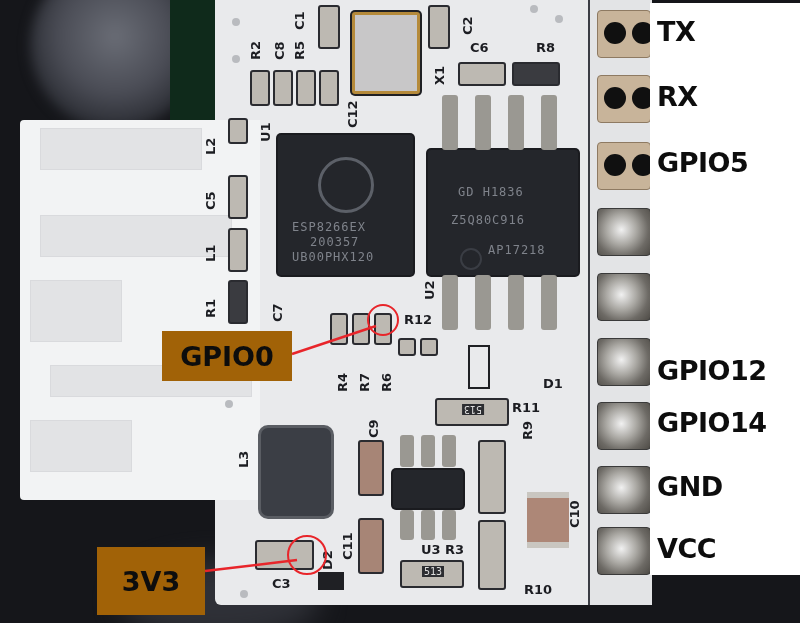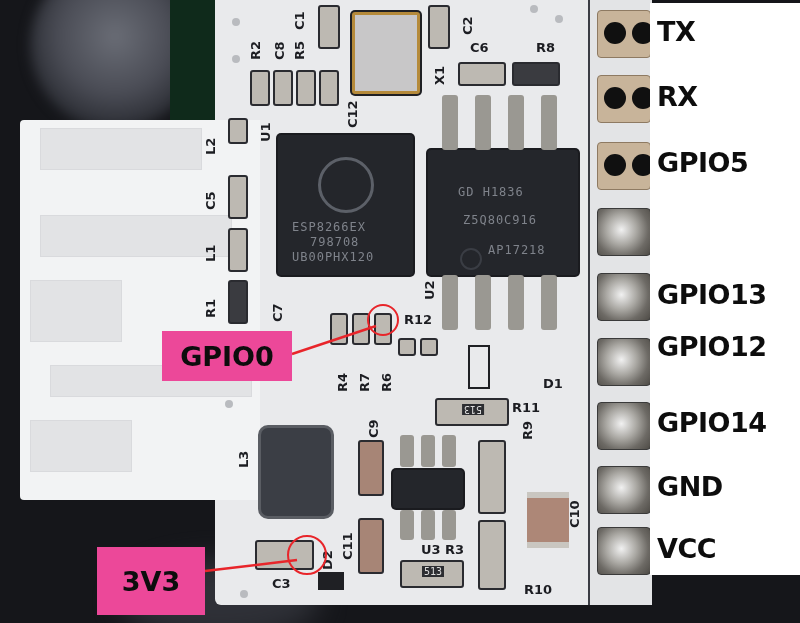--- a/index.html
+++ b/index.html
@@ -24,21 +24,21 @@
   .smd.brown{background:#a78576;}
   .silk{position:absolute;color:#1c1d22;font-size:13px;font-weight:bold;font-family:"DejaVu Sans",sans-serif;}
   .silk.rot{transform:rotate(-90deg);transform-origin:left top;}
   .via{position:absolute;width:8px;height:8px;border-radius:50%;background:#b9bbbf;}
   .crystal{position:absolute;left:352px;top:12px;width:62px;height:76px;background:#c8c7c8;border:3px solid #b58a3a;border-radius:3px;box-shadow:0 0 0 2px #1f2024;}
   .inductor{position:absolute;left:258px;top:425px;width:70px;height:88px;background:#3b3e45;border-radius:10px;border:3px solid #5a5d63;}
   .big-cap{position:absolute;left:527px;top:492px;width:42px;height:44px;background:#ad8777;border-top:6px solid #c9c6c0;border-bottom:6px solid #c9c6c0;}
   
   .pin-labels{position:absolute;left:650px;top:3px;width:150px;height:572px;background:#ffffff;}
   .pin-label{position:absolute;left:7px;font-family:"DejaVu Sans",sans-serif;font-weight:bold;font-size:27px;color:#0d0d0d;letter-spacing:-0.5px;}
-  .callout{position:absolute;background:#ec4899;font-family:"DejaVu Sans",sans-serif;font-weight:bold;color:#0d0d0d;font-size:27px;display:flex;align-items:center;justify-content:center;}
+  .callout{position:absolute;background:#a16207;font-family:"DejaVu Sans",sans-serif;font-weight:bold;color:#0d0d0d;font-size:27px;display:flex;align-items:center;justify-content:center;}
   .ring{position:absolute;border:2px solid #e8252a;border-radius:50%;}
   svg.lines{position:absolute;left:0;top:0;}
 </style>
 </head>
 <body>
 
 <div class="bg-blur"></div>
 <div class="green-edge"></div>
 <div class="bottom-blur"></div>
 
@@ -70,27 +70,27 @@
 <div class="pad sol" style="top:338px;"></div>
 <div class="pad sol" style="top:402px;"></div>
 <div class="pad sol" style="top:466px;"></div>
 <div class="pad sol" style="top:527px;"></div>
 
 <div class="crystal"></div>
 
 <div class="chip" style="left:278px;top:135px;width:135px;height:140px;">
   <div style="position:absolute;left:40px;top:22px;width:50px;height:50px;border-radius:50%;border:3px solid #5c6068;"></div>
   <div class="chip-text" style="left:14px;top:85px;">ESP8266EX</div>
-  <div class="chip-text" style="left:32px;top:100px;">798708</div>
+  <div class="chip-text" style="left:32px;top:100px;">200357</div>
   <div class="chip-text" style="left:14px;top:115px;">UB00PHX120</div>
 </div>
 
 <div class="chip" style="left:428px;top:150px;width:150px;height:125px;">
   <div class="chip-text" style="left:30px;top:35px;">GD H1836</div>
-  <div class="chip-text" style="left:35px;top:63px;">Z5Q80C916</div>
+  <div class="chip-text" style="left:23px;top:63px;">Z5Q80C916</div>
   <div class="chip-text" style="left:60px;top:93px;">AP17218</div>
   <div style="position:absolute;left:32px;top:98px;width:18px;height:18px;border-radius:50%;border:2px solid #3a3d44;"></div>
 </div>
 <div class="pin" style="left:442px;top:95px;width:16px;height:55px;"></div>
 <div class="pin" style="left:475px;top:95px;width:16px;height:55px;"></div>
 <div class="pin" style="left:508px;top:95px;width:16px;height:55px;"></div>
 <div class="pin" style="left:541px;top:95px;width:16px;height:55px;"></div>
 <div class="pin" style="left:442px;top:275px;width:16px;height:55px;"></div>
 <div class="pin" style="left:475px;top:275px;width:16px;height:55px;"></div>
 <div class="pin" style="left:508px;top:275px;width:16px;height:55px;"></div>
@@ -174,22 +174,21 @@
 <div class="silk" style="left:421px;top:542px;">U3</div>
 <div class="silk" style="left:422px;top:542px;margin-left:23px;">R3</div>
 <div class="silk rot" style="left:567px;top:528px;">C10</div>
 <div class="silk" style="left:524px;top:582px;">R10</div>
 <div class="silk" style="left:272px;top:576px;">C3</div>
 
 <div class="pin-labels">
   <div class="pin-label" style="top:13px;">TX</div>
   <div class="pin-label" style="top:78px;">RX</div>
   <div class="pin-label" style="top:144px;">GPIO5</div>
-  <div class="pin-label" style="top:276px;">GPIO13</div>
-  <div class="pin-label" style="top:328px;">GPIO12</div>
+  <div class="pin-label" style="top:352px;">GPIO12</div>
   <div class="pin-label" style="top:404px;text-align:right;">GPIO14</div>
   <div class="pin-label" style="top:468px;">GND</div>
   <div class="pin-label" style="top:530px;">VCC</div>
 </div>
 
 <svg class="lines" width="800" height="623">
   <line x1="292" y1="354" x2="376" y2="326" stroke="#e8252a" stroke-width="2.5"></line>
   <line x1="205" y1="571" x2="297" y2="560" stroke="#e8252a" stroke-width="2.5"></line>
 </svg>
 <div class="ring" style="left:367px;top:304px;width:28px;height:28px;"></div>

